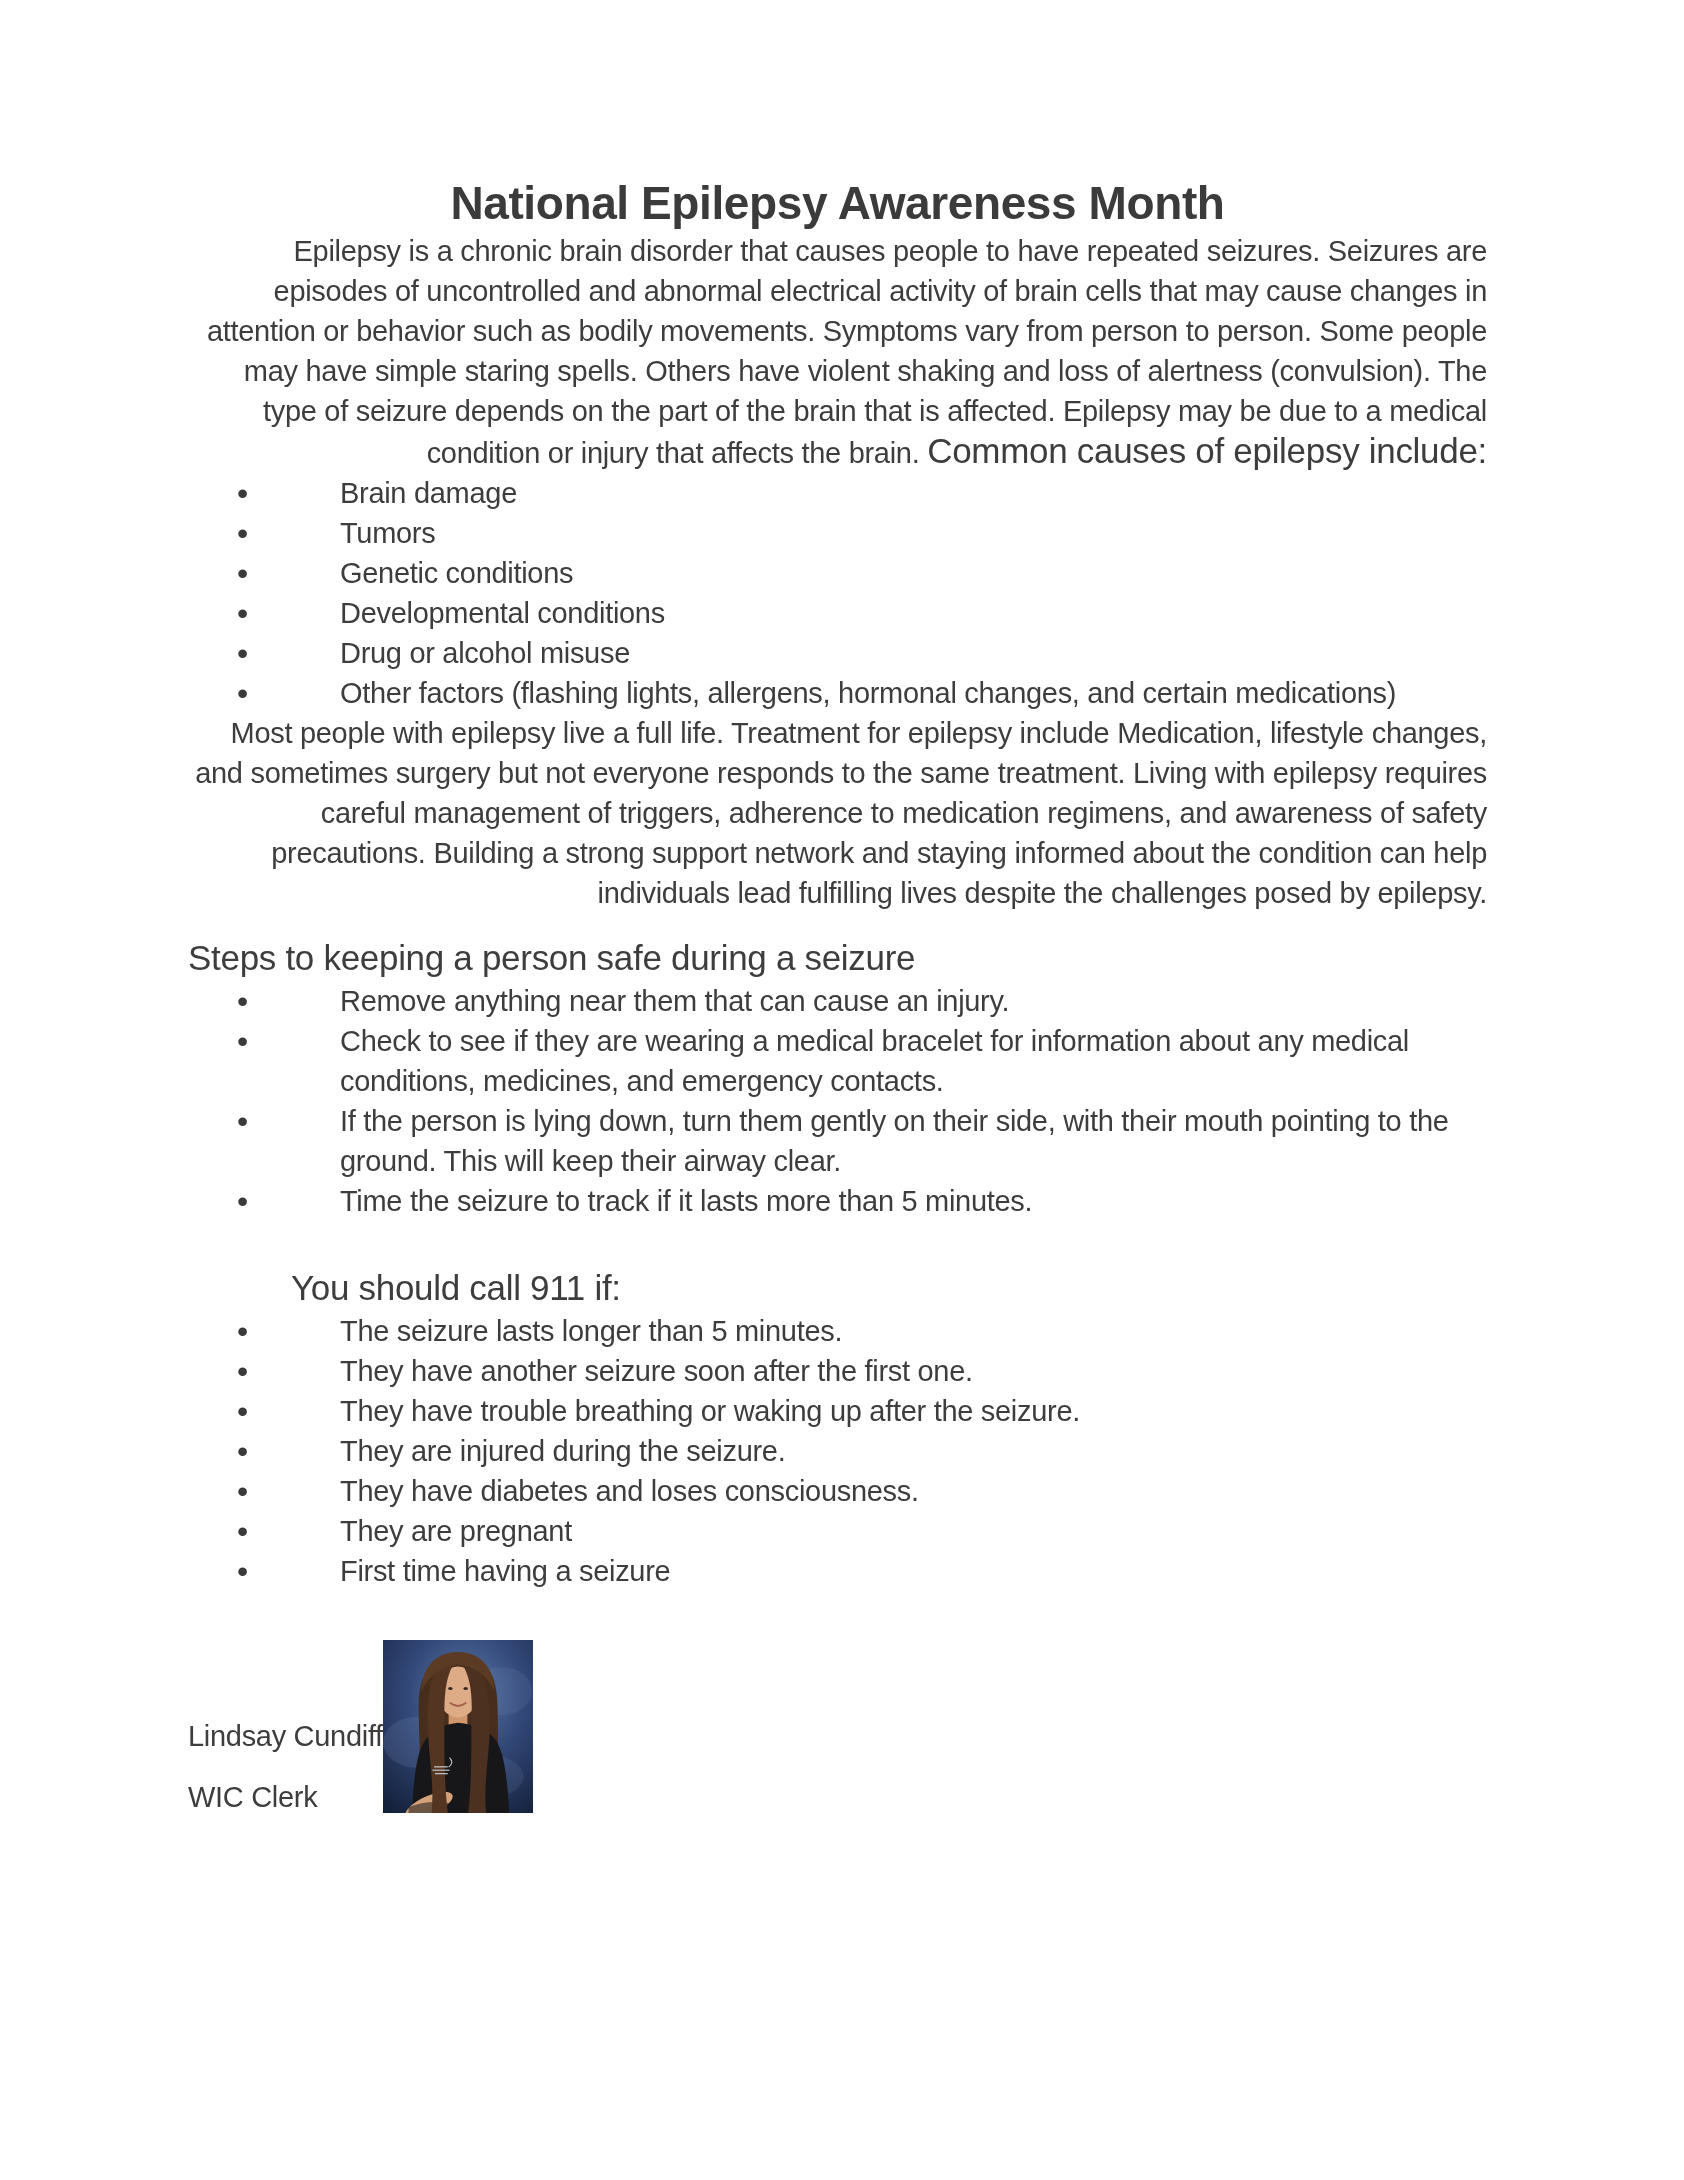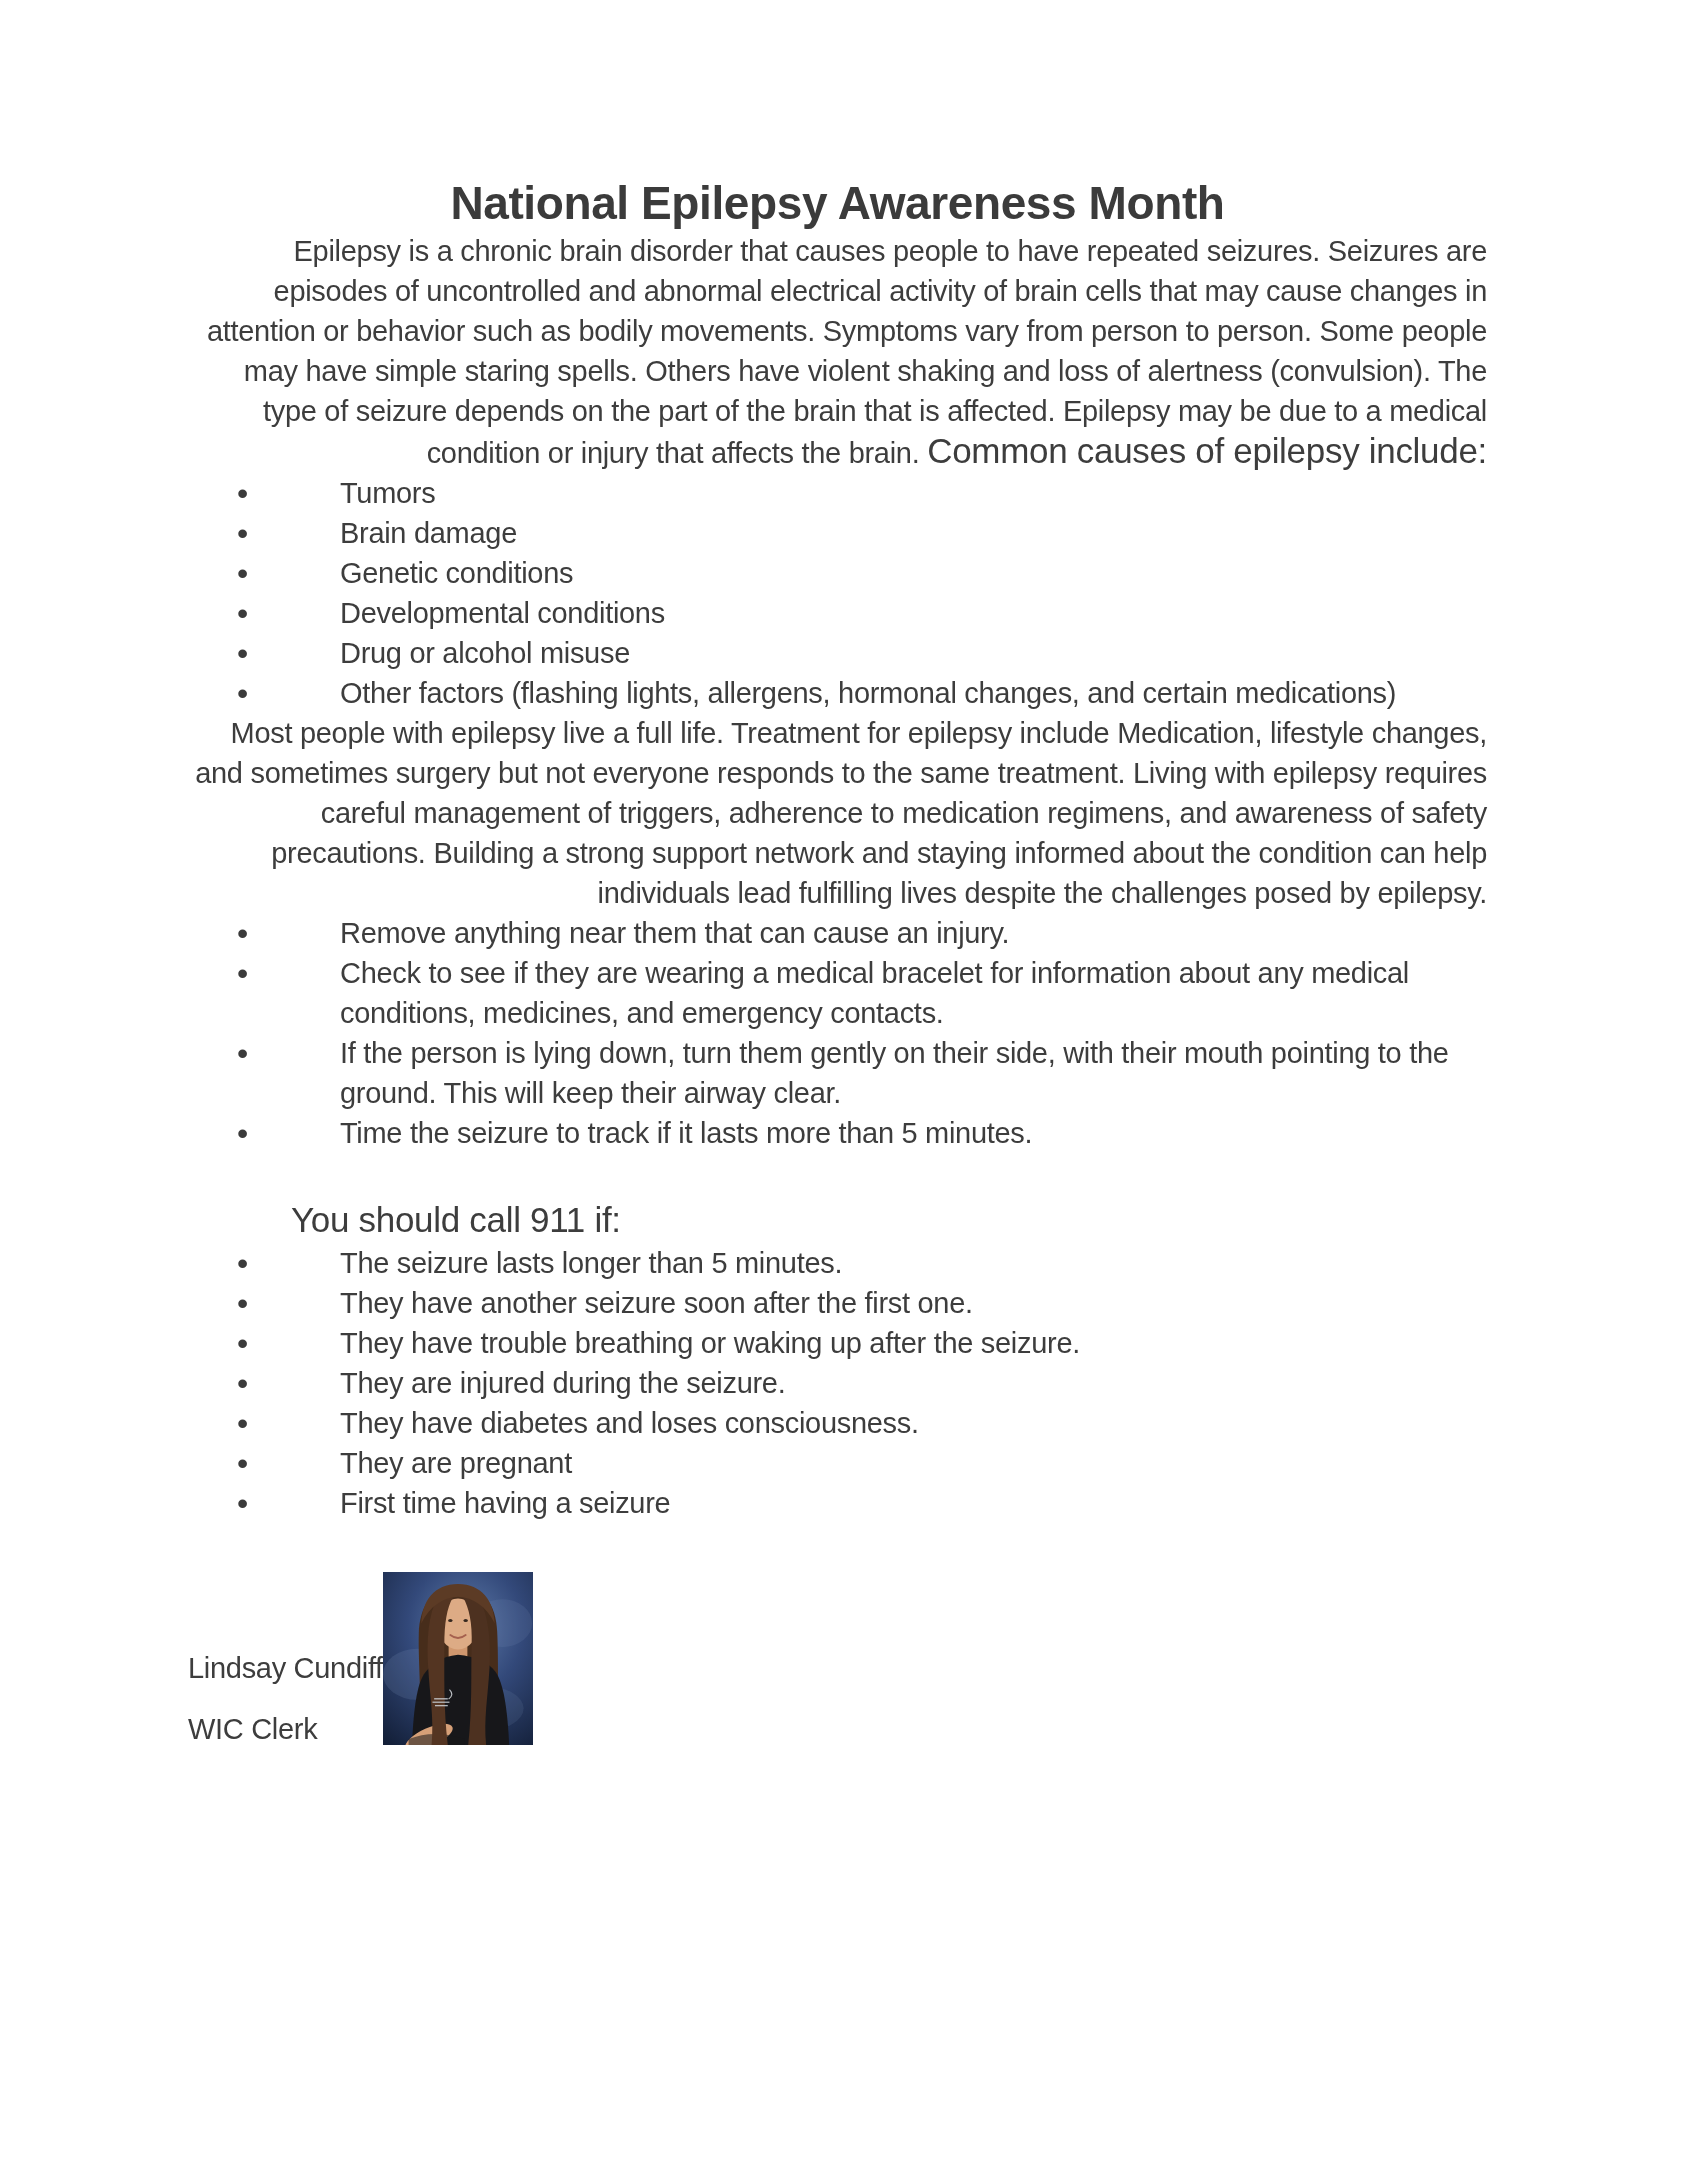--- a/index.html
+++ b/index.html
@@ -112,30 +112,31 @@
 <body>
 
 <div class="page">
   <div class="content">
 
     <h1 class="doc-title">National Epilepsy Awareness Month</h1>
 
     <p class="body-text para-intro"><span>Epilepsy is a chronic brain disorder that causes people to have repeated seizures. Seizures are episodes of uncontrolled and abnormal electrical activity of brain cells that may cause changes in attention or behavior such as bodily movements. Symptoms vary from person to person. Some people may have simple staring spells. Others have violent shaking and loss of alertness (convulsion). The type of seizure depends on the part of the brain that is affected. Epilepsy may be due to a medical condition or injury that affects the brain. </span><span class="inline-heading">Common causes of epilepsy include:</span></p>
 
     <ul class="bullet-list list-causes">
+        <li>Brain damage</li>
         <li>Tumors</li>
-        <li>Brain damage</li>
         <li>Genetic conditions</li>
         <li>Developmental conditions</li>
         <li>Drug or alcohol misuse</li>
         <li>Other factors (flashing lights, allergens, hormonal changes, and certain medications)</li>
       </ul>
 
     <p class="body-text para-living">Most people with epilepsy live a full life. Treatment for epilepsy include Medication, lifestyle changes, and sometimes surgery but not everyone responds to the same treatment. Living with epilepsy requires careful management of triggers, adherence to medication regimens, and awareness of safety precautions. Building a strong support network and staying informed about the condition can help individuals lead fulfilling lives despite the challenges posed by epilepsy.</p>
 
+    <p class="section-heading steps-heading">Steps to keeping a person safe during a seizure</p>
 
     <ul class="bullet-list list-steps">
         <li>Remove anything near them that can cause an injury.</li>
         <li>Check to see if they are wearing a medical bracelet for information about any medical conditions, medicines, and emergency contacts.</li>
         <li>If the person is lying down, turn them gently on their side, with their mouth pointing to the ground. This will keep their airway clear.</li>
         <li>Time the seizure to track if it lasts more than 5 minutes.</li>
       </ul>
 
     <p class="section-heading call911-heading">You should call 911 if:</p>
 

